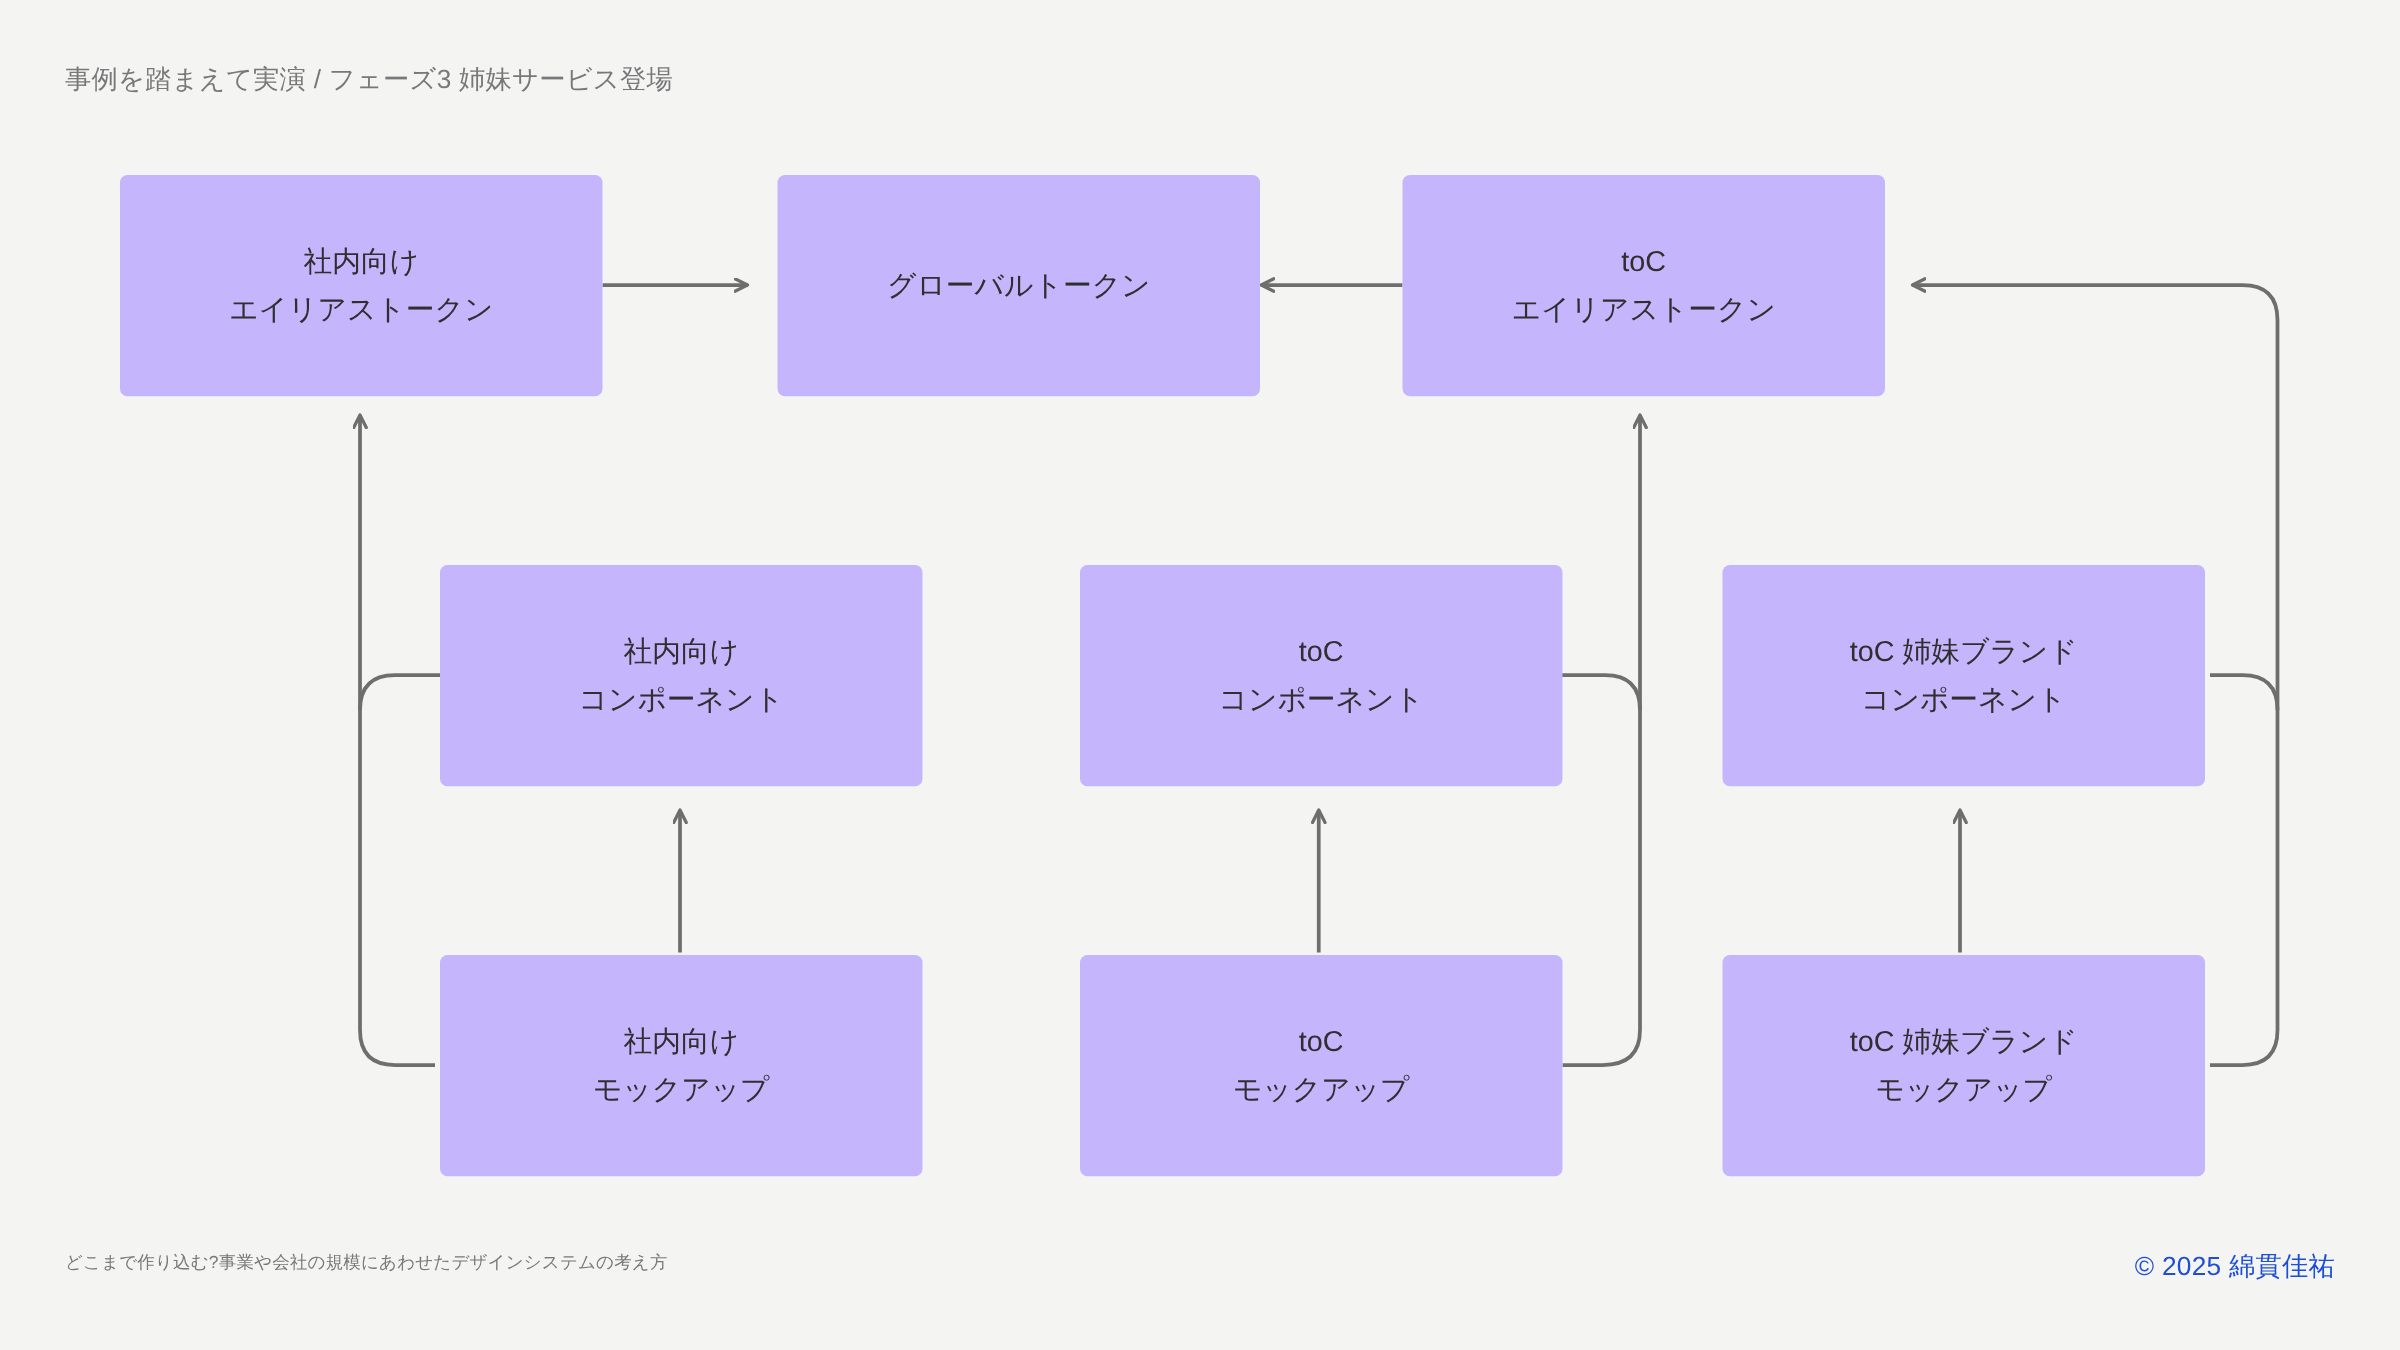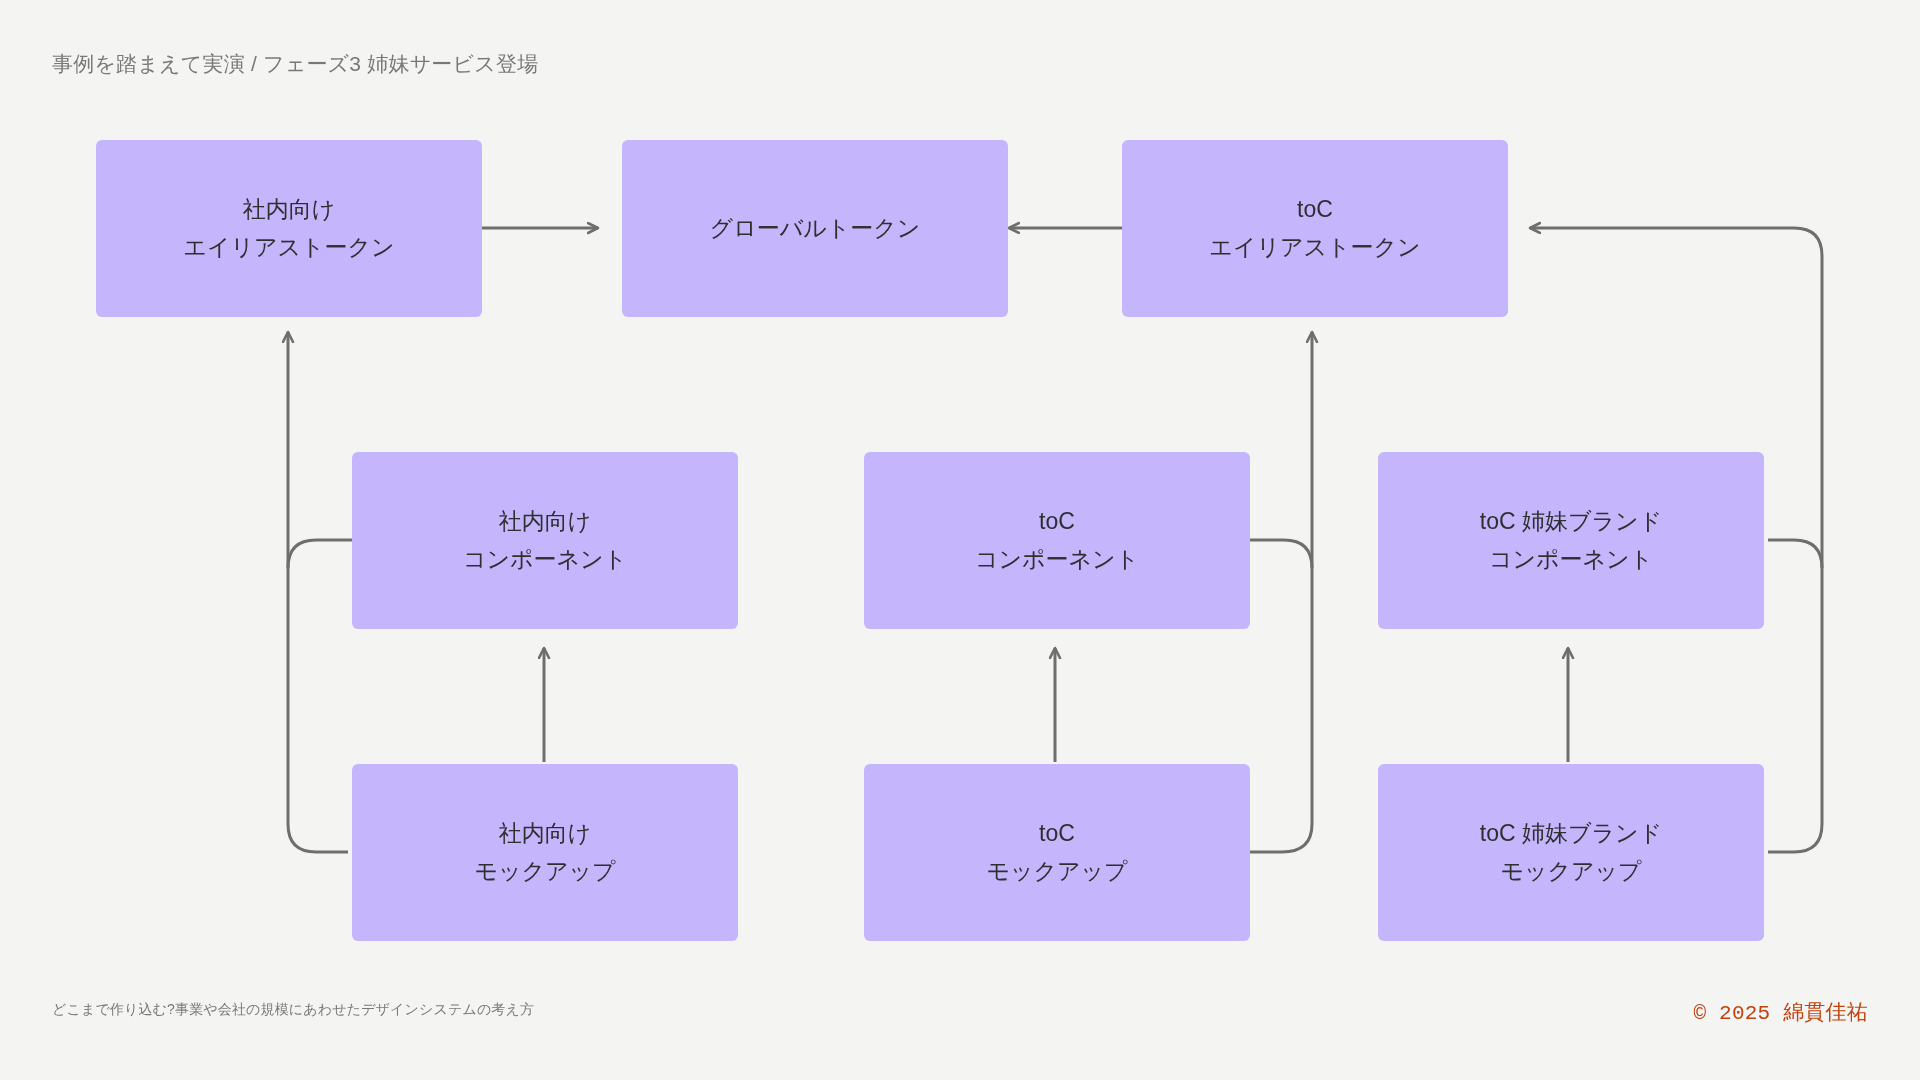--- a/index.html
+++ b/index.html
@@ -40,25 +40,24 @@
     color: #77787a;
     letter-spacing: 0.01em;
     white-space: nowrap;
   }
   .slide-footer-right {
     position: absolute;
     right: 52px;
     top: 1000px;
     font-size: 21px;
     line-height: 1.3;
-    color: #c2410c;
+    color: #1d4ed8;
     letter-spacing: 0.01em;
     white-space: nowrap;
     text-align: right;
-    font-family: Liberation Mono, monospace;
   }
   #connectors {
     position: absolute;
     left: 0;
     top: 0;
     width: 1920px;
     height: 1080px;
     pointer-events: none;
   }
   .node {

